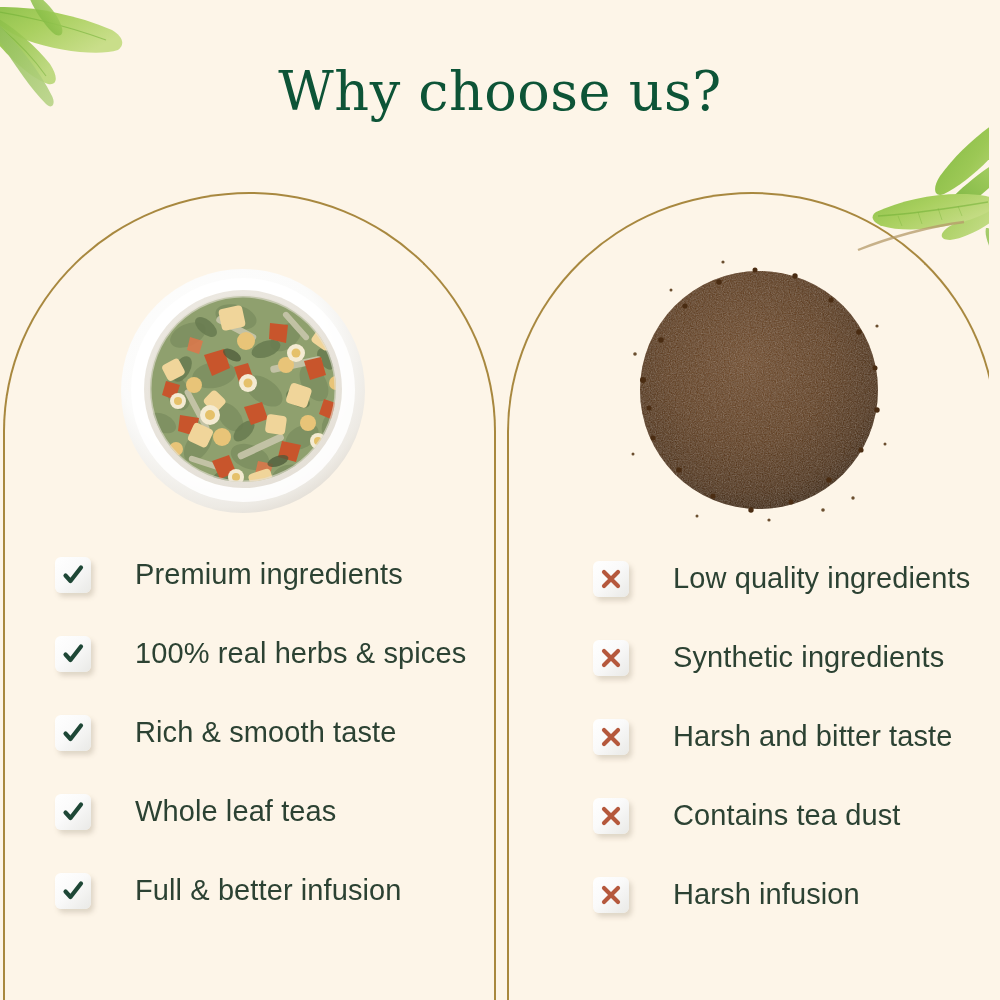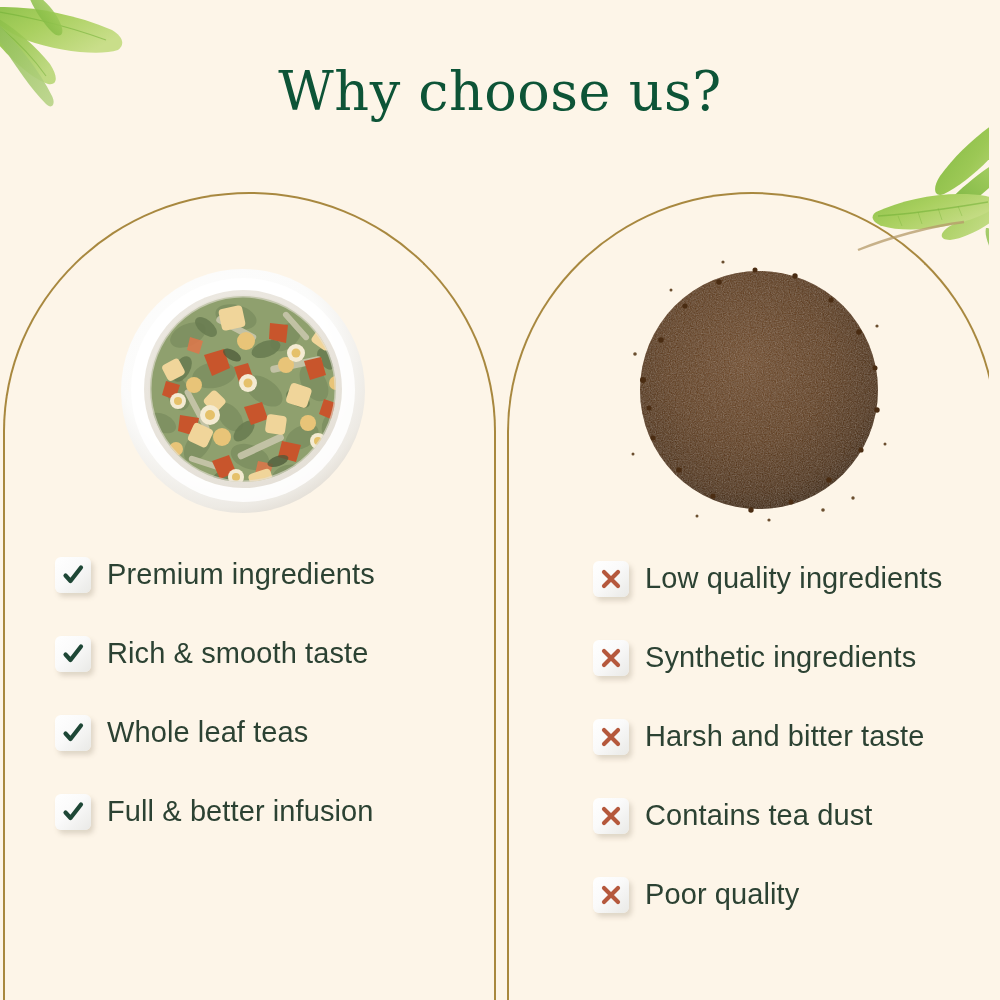--- a/index.html
+++ b/index.html
@@ -58,20 +58,21 @@
 
   
   .col{ position:absolute; }
   .col-left{ left:55px; top:548px; width:430px; }
   .col-right{ left:593px; top:552px; width:420px; }
 
   .row{
     display:flex; align-items:center;
     height:53px;
     margin-bottom:26px;
+    gap:28px;
   }
   .row:last-child{ margin-bottom:8px; }
 
   .mark{
     position:relative;
     width:36px; height:36px; min-width:36px;
     border-radius:6px;
     background:linear-gradient(135deg,#FFFFFF 0%,#FAFAFA 45%,#E9E9E6 100%);
     box-shadow:3px 4px 5px rgba(120,105,80,0.22);
     display:flex; align-items:center; justify-content:center;
@@ -308,27 +309,35 @@
 
     <div class="row">
       <span class="mark">
         <svg width="22" height="22" viewBox="0 0 22 22">
           <path d="M3.5 11.5 L8.5 17 L19 3.5" fill="none" stroke="#1E4736" stroke-width="4.2" stroke-linecap="round" stroke-linejoin="round"></path>
         </svg>
       </span>
       <span class="row-label">Premium ingredients</span>
     </div>
 
-
     <div class="row">
       <span class="mark">
         <svg width="22" height="22" viewBox="0 0 22 22">
           <path d="M3.5 11.5 L8.5 17 L19 3.5" fill="none" stroke="#1E4736" stroke-width="4.2" stroke-linecap="round" stroke-linejoin="round"></path>
         </svg>
       </span>
+      <span class="row-label">100% real herbs &amp; spices</span>
+    </div>
+
+    <div class="row">
+      <span class="mark">
+        <svg width="22" height="22" viewBox="0 0 22 22">
+          <path d="M3.5 11.5 L8.5 17 L19 3.5" fill="none" stroke="#1E4736" stroke-width="4.2" stroke-linecap="round" stroke-linejoin="round"></path>
+        </svg>
+      </span>
       <span class="row-label">Rich &amp; smooth taste</span>
     </div>
 
     <div class="row">
       <span class="mark">
         <svg width="22" height="22" viewBox="0 0 22 22">
           <path d="M3.5 11.5 L8.5 17 L19 3.5" fill="none" stroke="#1E4736" stroke-width="4.2" stroke-linecap="round" stroke-linejoin="round"></path>
         </svg>
       </span>
       <span class="row-label">Whole leaf teas</span>
@@ -382,21 +391,21 @@
       </span>
       <span class="row-label">Contains tea dust</span>
     </div>
 
     <div class="row">
       <span class="mark">
         <svg width="22" height="22" viewBox="0 0 22 22">
           <path d="M4 4 L18 18 M18 4 L4 18" fill="none" stroke="#B5583C" stroke-width="4.2" stroke-linecap="round"></path>
         </svg>
       </span>
-      <span class="row-label">Poor quality</span>
+      <span class="row-label">Harsh infusion</span>
     </div>
 
   </div>
 
   <svg class="leaf-layer" viewBox="0 0 1000 1000">
     <defs>
       <linearGradient id="lf1" x1="0%" y1="0%" x2="100%" y2="60%">
         <stop offset="0%" stop-color="#8CC04A"></stop>
         <stop offset="45%" stop-color="#A8CF5E"></stop>
         <stop offset="100%" stop-color="#C9DE8A"></stop>

